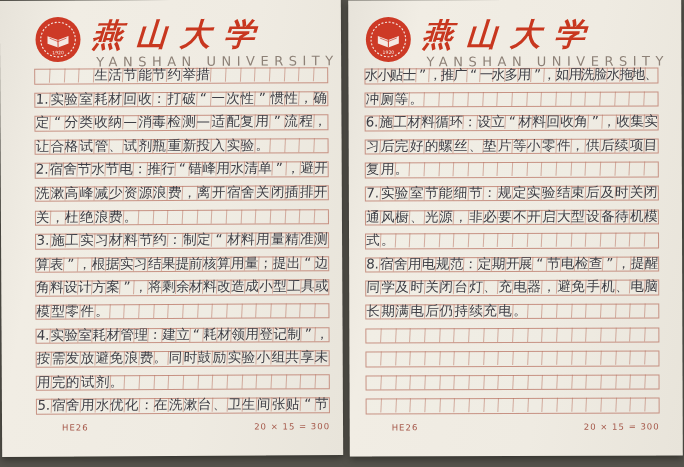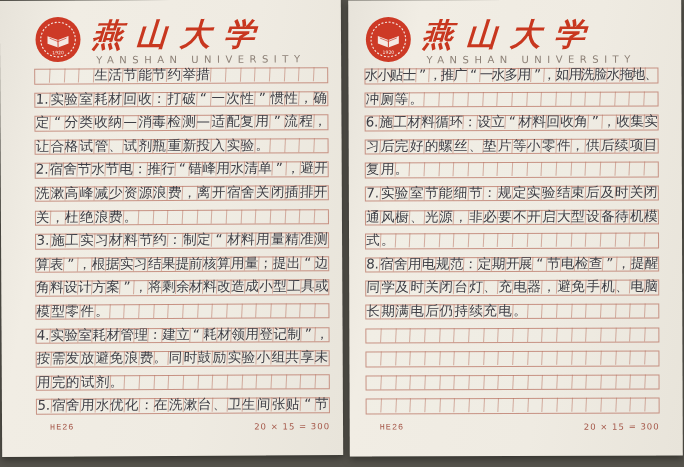--- a/index.html
+++ b/index.html
@@ -23,21 +23,21 @@
   .page-left .header{padding-left:34px;}
   .page-right .header{padding-left:16px;}
   .seal{width:48px;height:48px;flex:0 0 auto;}
   .brand{margin-left:10px;padding-top:2px;}
   .brand-zh{
     font-size:31px;line-height:34px;font-weight:bold;font-style:italic;
     color:#c8371f;letter-spacing:13px;white-space:nowrap;
     transform:skewX(-4deg);font-family:"DejaVu Serif",serif;
   }
   .brand-en{
-    margin-top:3px;font-size:10px;color:#8d8177;letter-spacing:5.5px;
+    margin-top:3px;font-size:13px;color:#8d8177;letter-spacing:5.5px;
     white-space:nowrap;padding-left:4px;
   }
 
   .grid{width:294px;margin-top:2px;}
   .page-left .grid{margin-left:34px;}
   .page-right .grid{margin-left:16px;}
   .grid-row{
     display:flex;height:15.5px;margin-bottom:8.1px;
     border:1px solid rgba(186,116,100,.75);
     box-sizing:border-box;background:rgba(255,255,255,.06);
@@ -52,21 +52,21 @@
     font-family:"DejaVu Sans",sans-serif;
   }
   .cell:last-child{border-right:none;}
 
   .footer{
     width:294px;display:flex;justify-content:space-between;
     margin-top:1px;font-size:8.5px;color:#a5584a;letter-spacing:1px;
   }
   .page-left .footer{margin-left:34px;}
   .page-right .footer{margin-left:16px;}
-  .footer-left{margin-left:14px;font-family:Liberation Mono, monospace;}
+  .footer-left{margin-left:26px;}
 </style>
 </head>
 <body>
 
 <div class="photo">
 
   <section class="page page-left">
     <div class="header">
       <svg class="seal" viewBox="0 0 48 48">
         <circle cx="24" cy="24" r="22.5" fill="#cd3a26"></circle>

